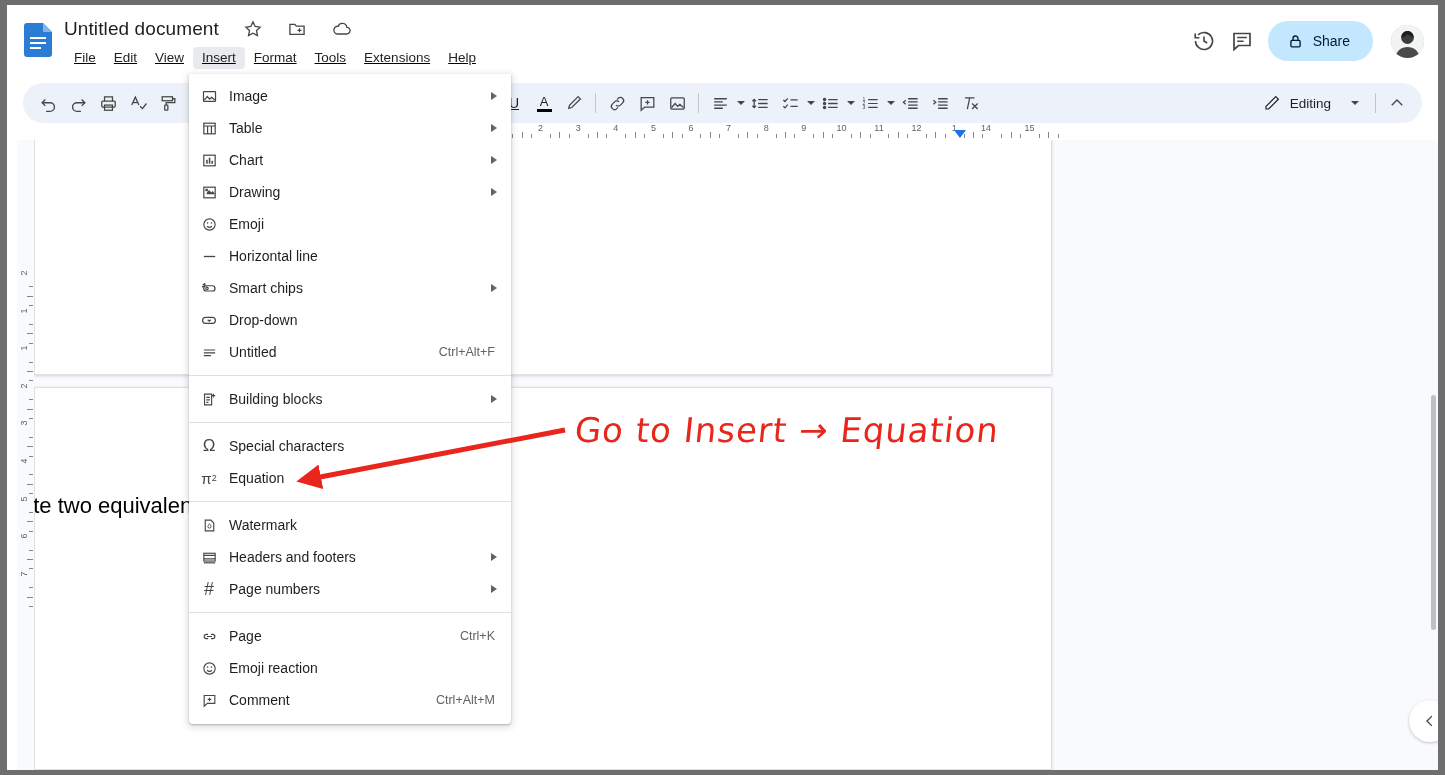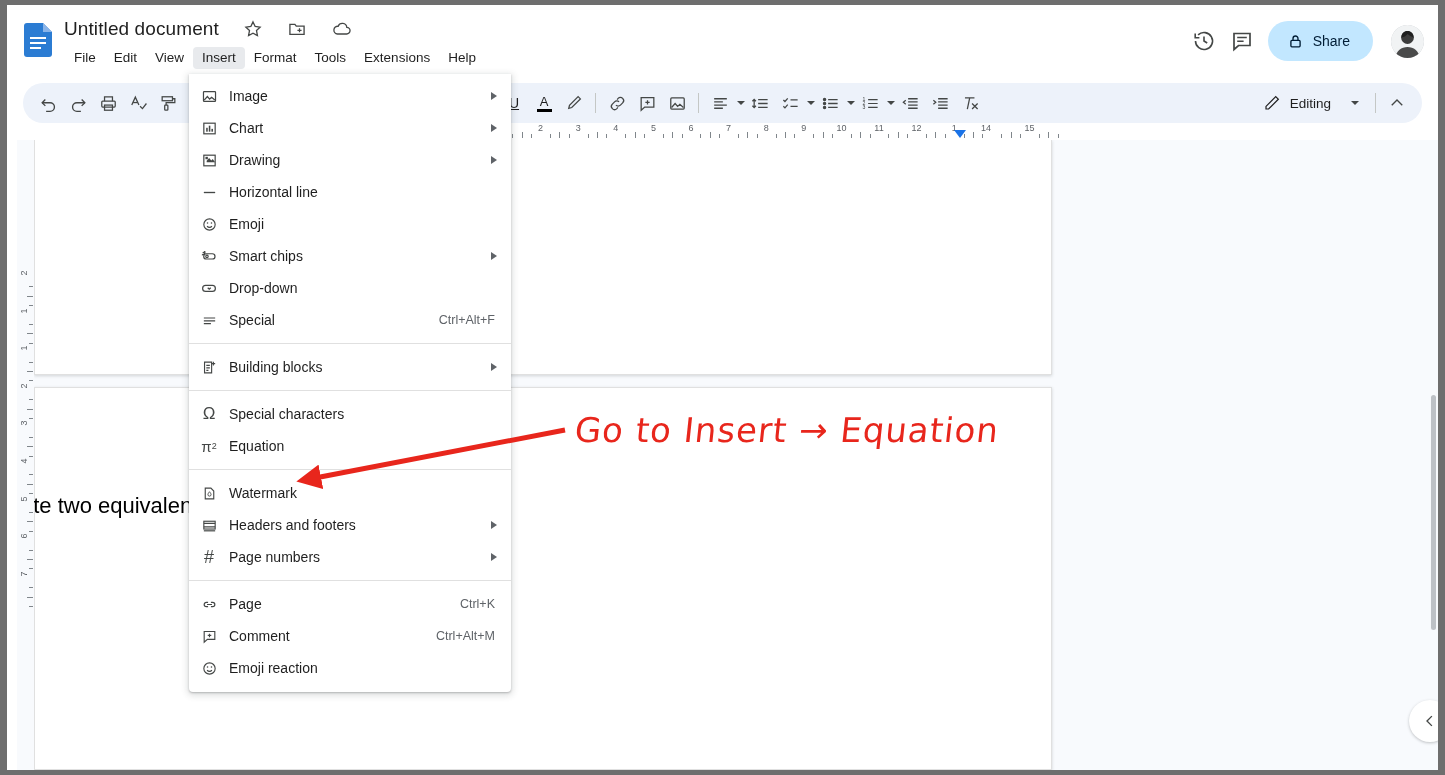--- a/index.html
+++ b/index.html
@@ -30,21 +30,21 @@
     position: absolute; left: 57px; top: 13px;
     display: flex; align-items: center; gap: 24px;
   }
   .doc-title {
     font-size: 19px; color: #1f1f1f; letter-spacing: 0.1px;
     white-space: nowrap;
   }
   .title-icon { width: 20px; height: 20px; color: #444746; cursor: pointer; display:block; }
   .menubar {
     position: absolute; left: 58px; top: 42px;
-    display: flex; align-items: center; gap: 0px;
+    display: flex; align-items: center; gap: 0px; text-decoration: underline;
   }
   .menu-item {
     font-size: 13.5px; color: #1f1f1f;
     padding: 3px 9px; border-radius: 4px; cursor: pointer;
     white-space: nowrap; line-height: 16px;
   }
   .menu-item.active { background: #e8eaed; }
 
   .header-right {
     position: absolute; right: 14px; top: 16px;
@@ -575,60 +575,70 @@
           <path d="M4.5 17l4.5-5 3.2 3.6L15 13l4.5 4"></path>
         </svg>
       </span>
       <span class="mlabel">Image</span>
       <span class="marrow"></span>
     </div>
     <div class="mrow">
       <span class="micon">
         <svg width="17" height="17" viewBox="0 0 24 24" fill="none" stroke="#444746" stroke-width="1.7">
           <rect x="4" y="4.5" width="16" height="15"></rect>
+            <path d="M4 8.5h16M9.3 8.5v11M14.7 8.5v11"></path>
+        </svg>
+      </span>
+      <span class="mlabel">Table</span>
+      <span class="marrow"></span>
+    </div>
+    <div class="mrow">
+      <span class="micon">
+        <svg width="17" height="17" viewBox="0 0 24 24" fill="none" stroke="#444746" stroke-width="1.7">
+          <rect x="4" y="4.5" width="16" height="15"></rect>
           <rect x="7.3" y="11" width="2.2" height="5.5" fill="#444746" stroke="none"></rect>
           <rect x="11" y="8" width="2.2" height="8.5" fill="#444746" stroke="none"></rect>
           <rect x="14.7" y="12.5" width="2.2" height="4" fill="#444746" stroke="none"></rect>
         </svg>
       </span>
       <span class="mlabel">Chart</span>
       <span class="marrow"></span>
     </div>
     <div class="mrow">
       <span class="micon">
         <svg width="17" height="17" viewBox="0 0 24 24" fill="none" stroke="#444746" stroke-width="1.7">
           <rect x="4" y="4.5" width="16" height="15"></rect>
           <path d="M8 12.5l3.5-4 3 3.5 2-2 3.5 4.5H8z" fill="#444746" stroke="none"></path>
           <rect x="6.3" y="6.8" width="3.4" height="3.4" fill="#444746" stroke="none"></rect>
         </svg>
       </span>
       <span class="mlabel">Drawing</span>
       <span class="marrow"></span>
-    </div>
-    <div class="mrow">
-      <span class="micon">
-        <svg width="17" height="17" viewBox="0 0 24 24" stroke="#444746" stroke-width="1.9">
-          <path d="M4 12h16"></path>
-        </svg>
-      </span>
-      <span class="mlabel">Horizontal line</span>
     </div>
     <div class="mrow">
       <span class="micon">
         <svg width="17" height="17" viewBox="0 0 24 24" fill="none" stroke="#444746" stroke-width="1.6">
           <circle cx="12" cy="12" r="8"></circle>
             <circle cx="9.2" cy="10" r="1.1" fill="#444746" stroke="none"></circle>
           <circle cx="14.8" cy="10" r="1.1" fill="#444746" stroke="none"></circle>
           <path d="M8.6 14.2c.9 1.3 2 1.9 3.4 1.9s2.5-.6 3.4-1.9"></path>
         </svg>
       </span>
       <span class="mlabel">Emoji</span>
     </div>
     <div class="mrow">
       <span class="micon">
+        <svg width="17" height="17" viewBox="0 0 24 24" stroke="#444746" stroke-width="1.9">
+          <path d="M4 12h16"></path>
+        </svg>
+      </span>
+      <span class="mlabel">Horizontal line</span>
+    </div>
+    <div class="mrow">
+      <span class="micon">
         <svg width="18" height="18" viewBox="0 0 24 24" fill="none" stroke="#444746" stroke-width="1.6">
           <rect x="5" y="9" width="15" height="7" rx="3.5"></rect>
           <circle cx="9.3" cy="12.5" r="1.6"></circle>
           <path d="M3.5 7.5c1.8 0 3-.9 3-2.3"></path>
           <path d="M2.5 10.5c2.6 0 4.2-1.3 4.2-3.4"></path>
         </svg>
       </span>
       <span class="mlabel">Smart chips</span>
       <span class="marrow"></span>
     </div>
@@ -640,21 +650,21 @@
         </svg>
       </span>
       <span class="mlabel">Drop-down</span>
     </div>
     <div class="mrow">
       <span class="micon">
         <svg width="17" height="17" viewBox="0 0 24 24" stroke="#444746" stroke-width="1.7">
           <path d="M4 8.5h16M4 12.5h16M4 16.5h10"></path>
         </svg>
       </span>
-      <span class="mlabel">Special</span>
+      <span class="mlabel">Untitled</span>
       <span class="mshort">Ctrl+Alt+F</span>
     </div>
 
     <div class="mdiv"></div>
 
     <div class="mrow">
       <span class="micon">
         <svg width="17" height="17" viewBox="0 0 24 24" fill="none" stroke="#444746" stroke-width="1.6">
           <path d="M5 4.5h10v15H5z"></path>
             <path d="M7.5 9h5M7.5 12.5h5M7.5 16h3"></path>
@@ -707,41 +717,41 @@
     <div class="mdiv"></div>
 
     <div class="mrow">
       <span class="micon">
         <svg width="17" height="17" viewBox="0 0 24 24" fill="none" stroke="#444746" stroke-width="1.7">
           <path d="M10 9H7.5a3 3 0 0 0 0 6H10M14 9h2.5a3 3 0 0 1 0 6H14M8.5 12h7"></path>
         </svg>
       </span>
       <span class="mlabel">Page</span>
       <span class="mshort">Ctrl+K</span>
-    </div>
-    <div class="mrow">
-      <span class="micon">
-        <svg width="17" height="17" viewBox="0 0 24 24" fill="none" stroke="#444746" stroke-width="1.6">
-          <path d="M4.5 5h15v11H9l-4.5 4z"></path>
-            <path d="M12 8v5M9.5 10.5h5"></path>
-        </svg>
-      </span>
-      <span class="mlabel">Comment</span>
-      <span class="mshort">Ctrl+Alt+M</span>
     </div>
     <div class="mrow">
       <span class="micon">
         <svg width="17" height="17" viewBox="0 0 24 24" fill="none" stroke="#444746" stroke-width="1.6">
           <circle cx="12" cy="12" r="8"></circle>
             <circle cx="9.2" cy="10" r="1.1" fill="#444746" stroke="none"></circle>
           <circle cx="14.8" cy="10" r="1.1" fill="#444746" stroke="none"></circle>
           <path d="M8.6 14.2c.9 1.3 2 1.9 3.4 1.9s2.5-.6 3.4-1.9"></path>
         </svg>
       </span>
       <span class="mlabel">Emoji reaction</span>
+    </div>
+    <div class="mrow">
+      <span class="micon">
+        <svg width="17" height="17" viewBox="0 0 24 24" fill="none" stroke="#444746" stroke-width="1.6">
+          <path d="M4.5 5h15v11H9l-4.5 4z"></path>
+            <path d="M12 8v5M9.5 10.5h5"></path>
+        </svg>
+      </span>
+      <span class="mlabel">Comment</span>
+      <span class="mshort">Ctrl+Alt+M</span>
     </div>
   </div>
 
   <div class="scrollbar"></div>
   <div class="collapse-btn">
     <svg width="18" height="18" viewBox="0 0 24 24" fill="none" stroke="#444746" stroke-width="1.8">
       <path d="M14.5 5.5L8 12l6.5 6.5"></path>
     </svg>
   </div>
 

